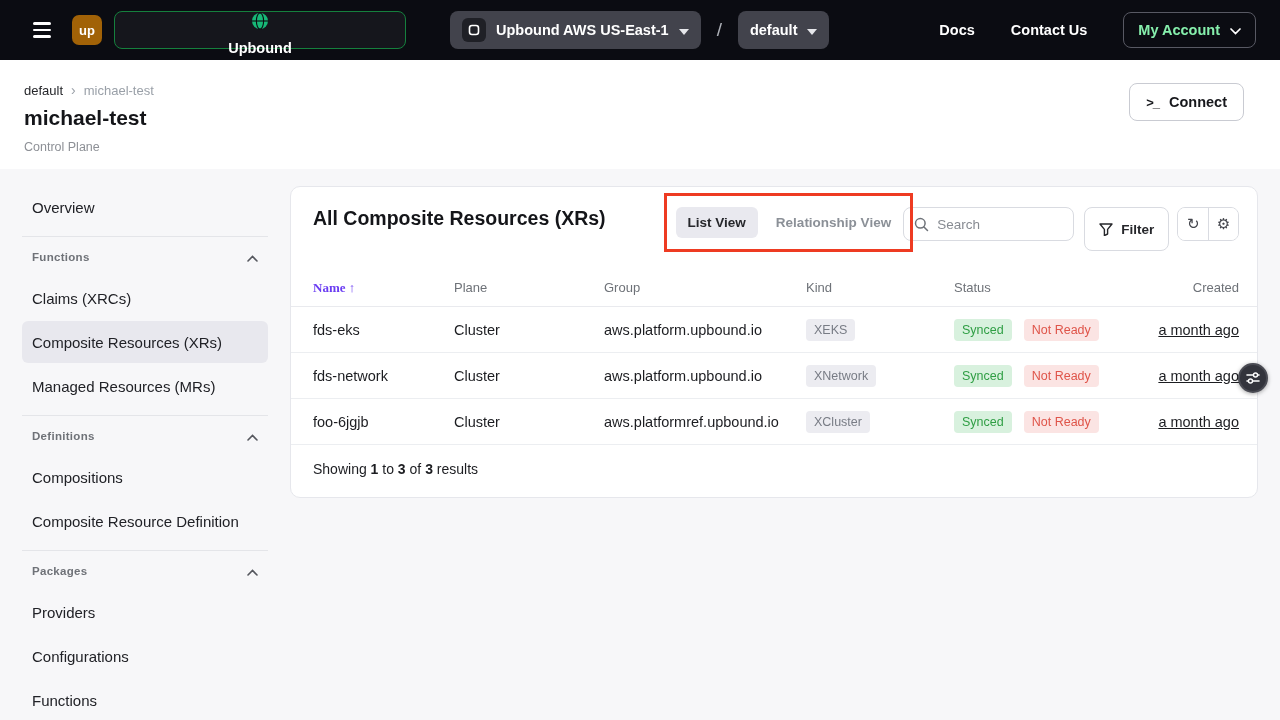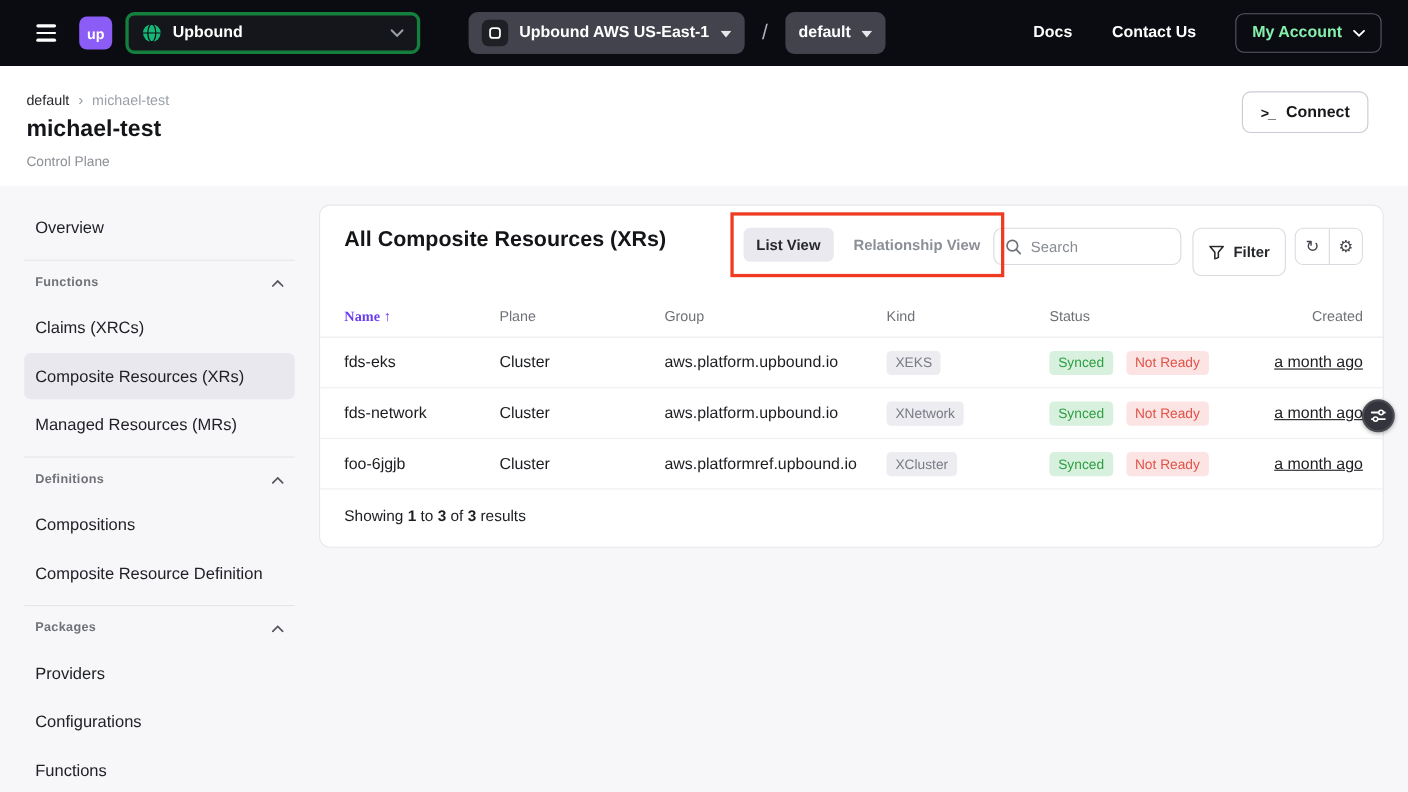--- a/index.html
+++ b/index.html
@@ -5,23 +5,23 @@
   * { box-sizing: border-box; margin: 0; padding: 0; }
   html,body { width:1280px; height:720px; overflow:hidden; }
   body { font-family:"Liberation Sans", sans-serif; background:#f7f7f9; position:relative; }
   button { font-family:inherit; cursor:pointer; }
 
   
   .topbar { height:60px; background:#0b0c12; display:flex; align-items:center; padding:0 24px; gap:12px; }
   .hamburger { width:36px; height:36px; background:transparent; border:none; border-radius:8px; display:grid; place-items:center; }
   .hamburger .bars { display:flex; flex-direction:column; gap:4px; }
   .hamburger .bars span { display:block; width:18px; height:2.5px; background:#fff; border-radius:2px; }
-  .logo-badge { width:30px; height:30px; border-radius:7px; background:#8b5cf6; color:#fff; font-weight:700; font-size:13px; display:grid; place-items:center; }
+  .logo-badge { width:30px; height:30px; border-radius:7px; background:#a16207; color:#fff; font-weight:700; font-size:13px; display:grid; place-items:center; }
   .dd { height:38px; border-radius:8px; display:flex; align-items:center; gap:10px; color:#fff; font-weight:700; font-size:14.5px; padding:0 12px; cursor:pointer; border:none; }
-  .dd-org { width:268px; background:#15161c; border:3px solid #15803d; }
+  .dd-org { width:292px; background:#15161c; border:1px solid #15803d;flex-direction:column; }
   .dd-org .chev { margin-left:auto; }
   .dd-pill { background:#42434c; }
   .dd-space { margin-left:32px; }
   .space-ic { width:24px; height:24px; border-radius:6px; background:#1f2026; display:grid; place-items:center; }
   .slash { color:#aeb1b8; font-size:19px; font-weight:400; margin:0 4px; }
   .topnav { margin-left:auto; display:flex; align-items:center; gap:36px;justify-content:center; }
   .topnav a { color:#fff; font-weight:700; font-size:14.5px; text-decoration:none; cursor:pointer; }
   .account-btn { height:36px; background:transparent; border:1.5px solid #585963; border-radius:8px; color:#86efac; font-weight:700; font-size:14.5px; display:flex; align-items:center; gap:10px; padding:0 14px; }
 
   

